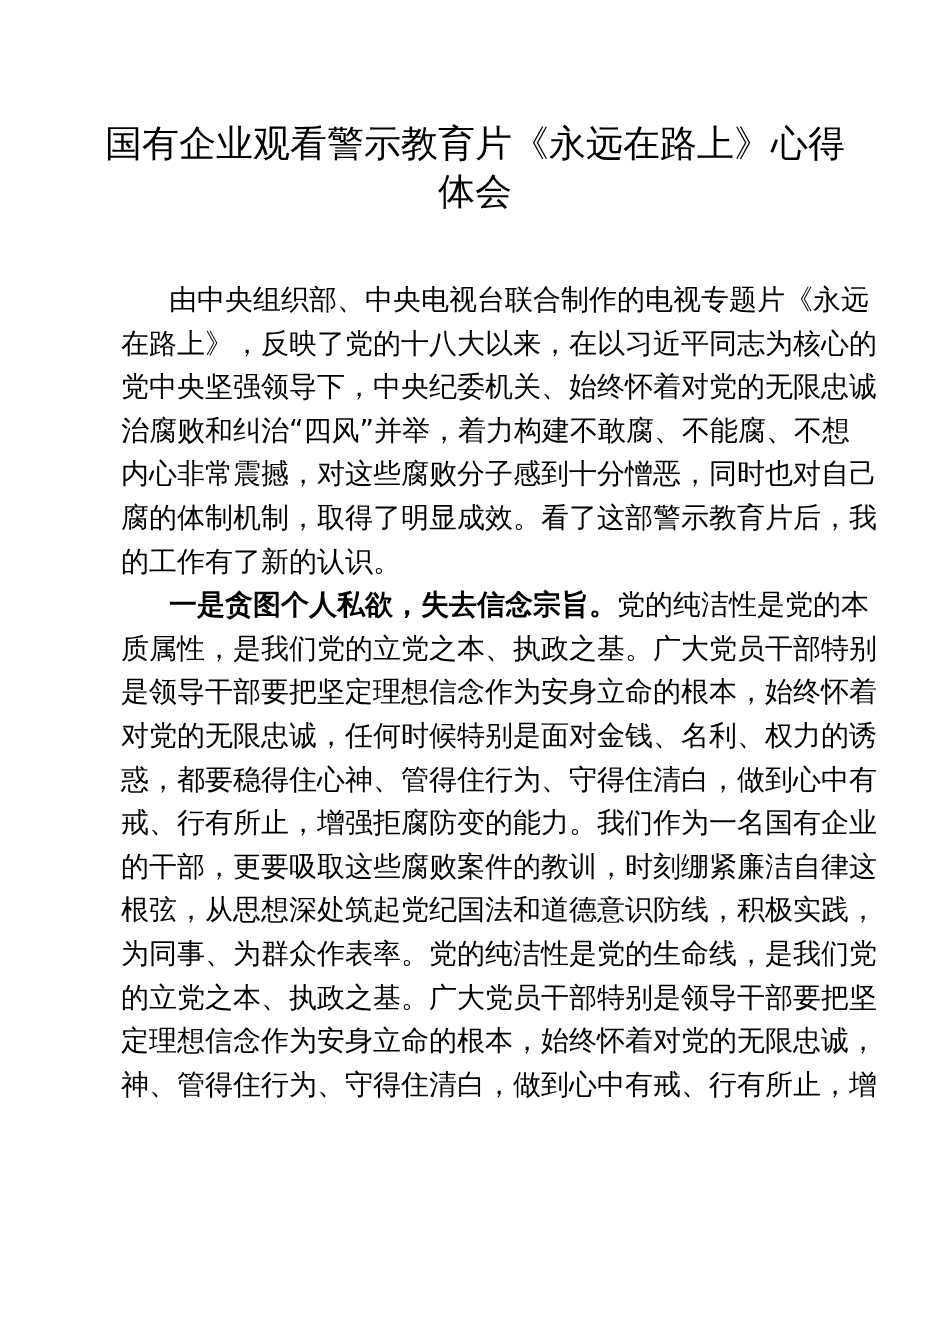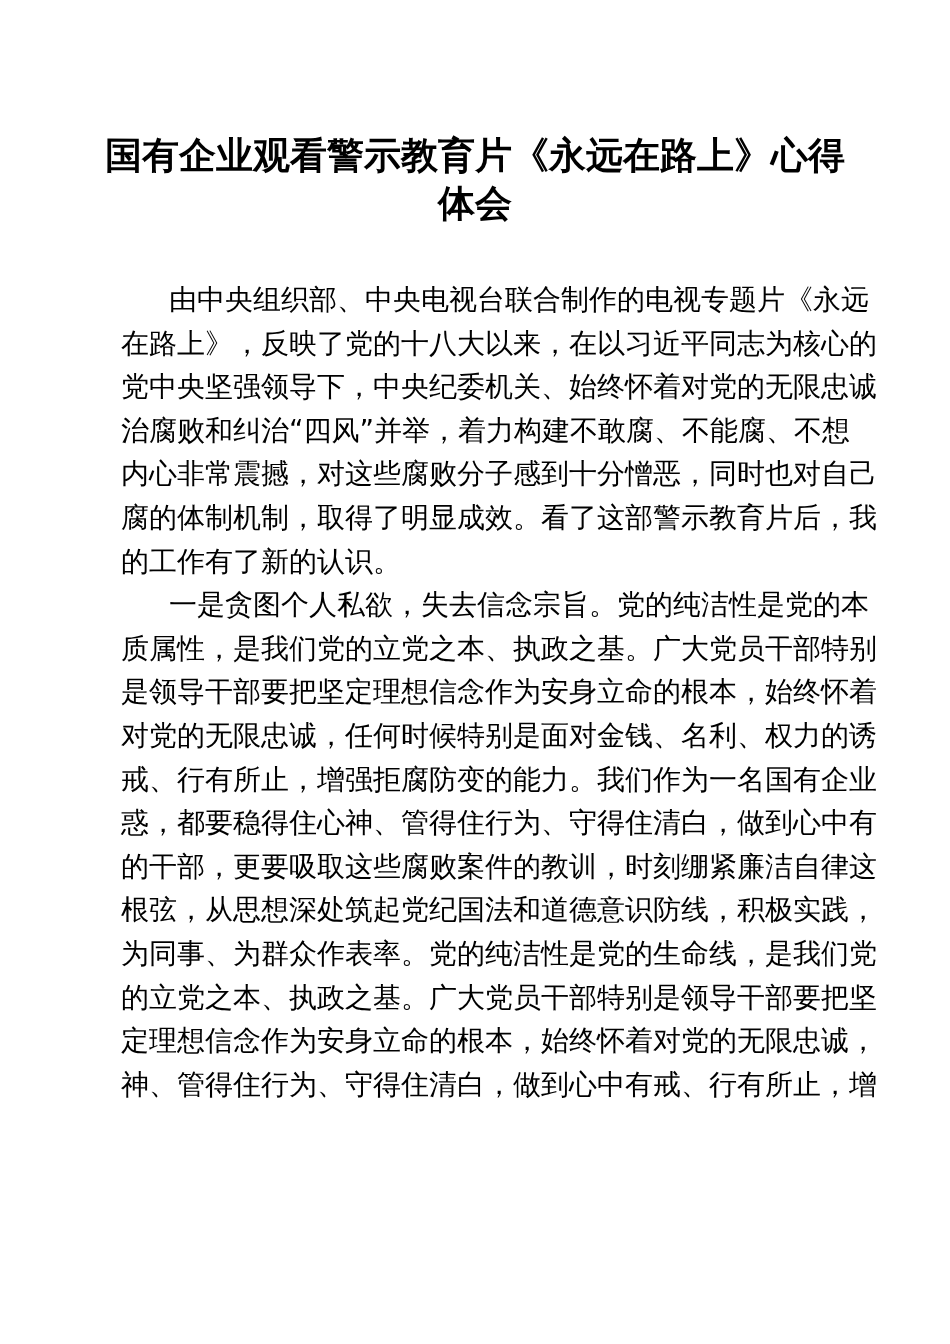--- a/index.html
+++ b/index.html
@@ -19,23 +19,23 @@
       position: absolute;
       left: 0; top: 0;
       width: 950px;
       height: 1344px;
       background: #ffffff;
     }
     .title {
       position: absolute;
       left: 100px;
       width: 750px;
-      top: 131px;
+      top: 120px;
       text-align: center;
-      font-weight: bold;
+      font-weight: normal;
       font-size: 37px;
       line-height: 48px;
       letter-spacing: 0px;
     }
     .title-line {
       display: block;
       white-space: nowrap;
     }
     .body {
       position: absolute;
@@ -54,21 +54,21 @@
       font-family: "DejaVu Sans", "Liberation Sans", sans-serif;
       font-weight: normal;
     }
     .line.indent {
       padding-left: 48px;
     }
     .line.last {
       text-align-last: left;
     }
     .bold {
-      font-weight: normal;
+      font-weight: bold;
       margin-top: 36px;
     }
   </style>
 </head>
 <body>
 
 <div class="page">
 
   <div class="title">
     <span class="title-line">国有企业观看警示教育片《永远在路上》心得</span>
@@ -85,22 +85,22 @@
       <span class="line">内心非常震撼，对这些腐败分子感到十分憎恶，同时也对自己</span>
       <span class="line">腐的体制机制，取得了明显成效。看了这部警示教育片后，我</span>
       <span class="line last">的工作有了新的认识。</span>
     </div>
 
     <div>
       <span class="line indent"><span class="bold">一是贪图个人私欲，失去信念宗旨。</span><span>党的纯洁性是党的本</span></span>
       <span class="line">质属性，是我们党的立党之本、执政之基。广大党员干部特别</span>
       <span class="line">是领导干部要把坚定理想信念作为安身立命的根本，始终怀着</span>
       <span class="line">对党的无限忠诚，任何时候特别是面对金钱、名利、权力的诱</span>
+      <span class="line">惑，都要稳得住心神、管得住行为、守得住清白，做到心中有</span>
       <span class="line">戒、行有所止，增强拒腐防变的能力。我们作为一名国有企业</span>
-      <span class="line">惑，都要稳得住心神、管得住行为、守得住清白，做到心中有</span>
       <span class="line">的干部，更要吸取这些腐败案件的教训，时刻绷紧廉洁自律这</span>
       <span class="line">根弦，从思想深处筑起党纪国法和道德意识防线，积极实践，</span>
       <span class="line">为同事、为群众作表率。党的纯洁性是党的生命线，是我们党</span>
       <span class="line">的立党之本、执政之基。广大党员干部特别是领导干部要把坚</span>
       <span class="line">定理想信念作为安身立命的根本，始终怀着对党的无限忠诚，</span>
       <span class="line">神、管得住行为、守得住清白，做到心中有戒、行有所止，增</span>
     </div>
 
   </div>
 </div>

